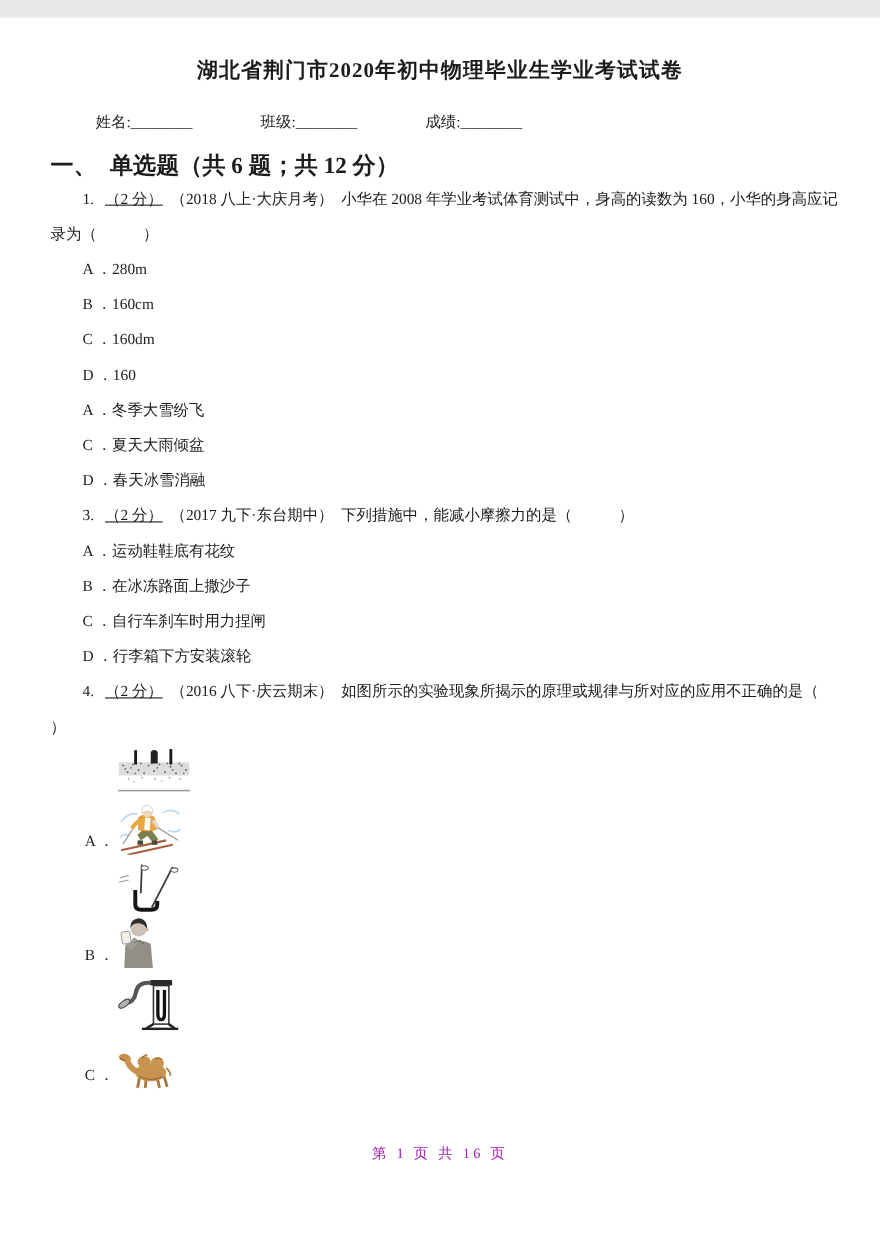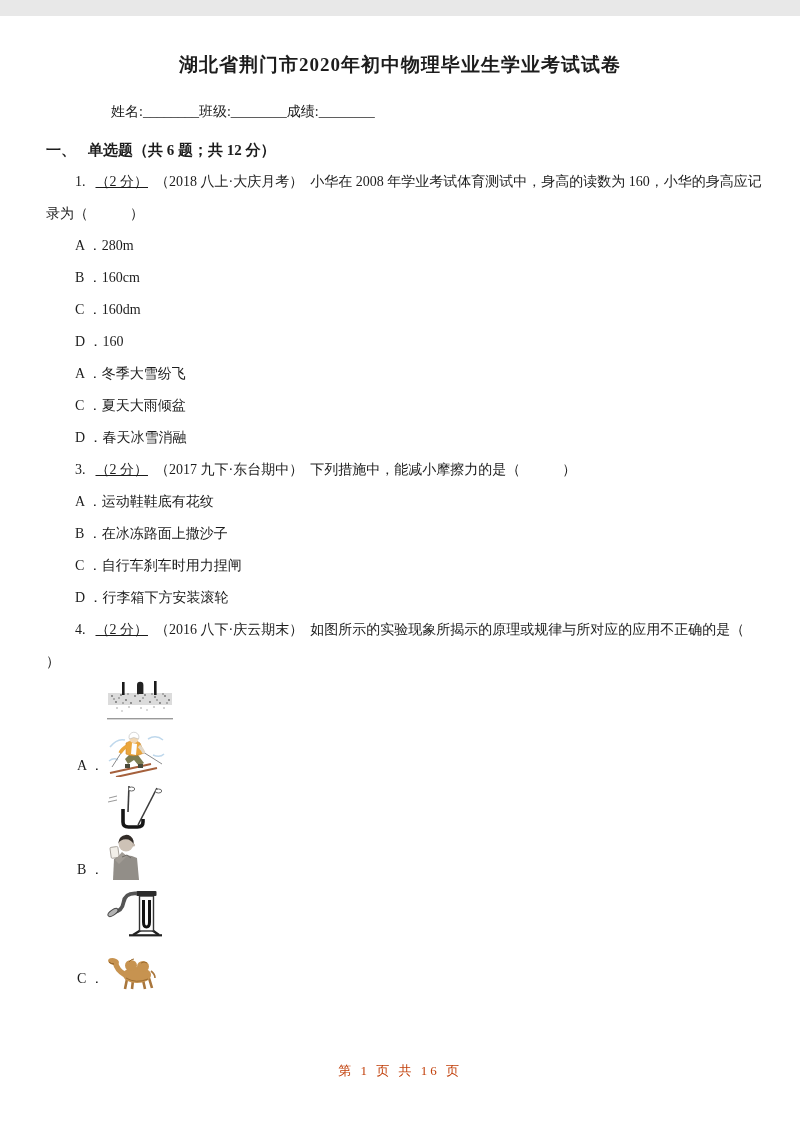--- a/index.html
+++ b/index.html
@@ -2,41 +2,41 @@
 <html><head>
 <meta charset="utf-8">
 <style>
   html,body{margin:0;padding:0;background:#e8e8e8;}
   .page{
     width:800px;height:1132px;margin:16px auto;position:relative;
     background:#ffffff;color:#1c1c1c;overflow:hidden;
     font-family:"Liberation Serif","DejaVu Serif",serif;
   }
   .title{padding-top:36px;text-align:center;font-size:19px;font-weight:700;line-height:26px;letter-spacing:1px;}
-  .fields{display:flex;padding-left:111px;margin-top:24px;font-size:14px;line-height:20px;}
+  .fields{display:flex;padding-left:87px;margin-top:24px;font-size:14px;line-height:20px;gap:62px;}
   .field{white-space:nowrap;}
   .blank{letter-spacing:0;color:#2a2a2a;}
   .content{padding:12px 38px 0 46px;font-size:14px;}
   .content p{margin:0;line-height:32px;}
-  .heading{font-size:15px;font-weight:700;}
+  .heading{font-size:21px;font-weight:700;}
   .hnum{margin-right:12px;}
   .stem{text-indent:29px;}
   .qnum{margin-right:10px;}
   .qpts{margin-right:7px;text-decoration:underline;}
   .qsrc{margin-right:7px;}
   .opt{padding-left:29px;}
   .stem-close{text-indent:0;}
   .img-options{margin-left:31px;display:flex;flex-direction:column;gap:6px;}
   .img-opt{display:flex;align-items:flex-end;}
   .opt-label{width:30px;font-size:14px;line-height:22px;flex:0 0 30px;}
   .img-stack{display:flex;flex-direction:column;}
   .stack-a{gap:9px;}
   .stack-b{gap:2px;}
   .stack-c{gap:11px;}
-  .footer{position:absolute;left:0;right:0;top:1046px;text-align:center;font-size:13px;letter-spacing:3px;color:#c2410c;}
+  .footer{position:absolute;left:0;right:0;top:1024px;text-align:center;font-size:13px;letter-spacing:3px;color:#a21caf;}
 </style>
 </head>
 <body>
 
 <div class="page">
 
   <div class="title">湖北省荆门市2020年初中物理毕业生学业考试试卷</div>
 
   <div class="fields">
     <span class="field"><span>姓名:</span><span class="blank">________</span></span>

